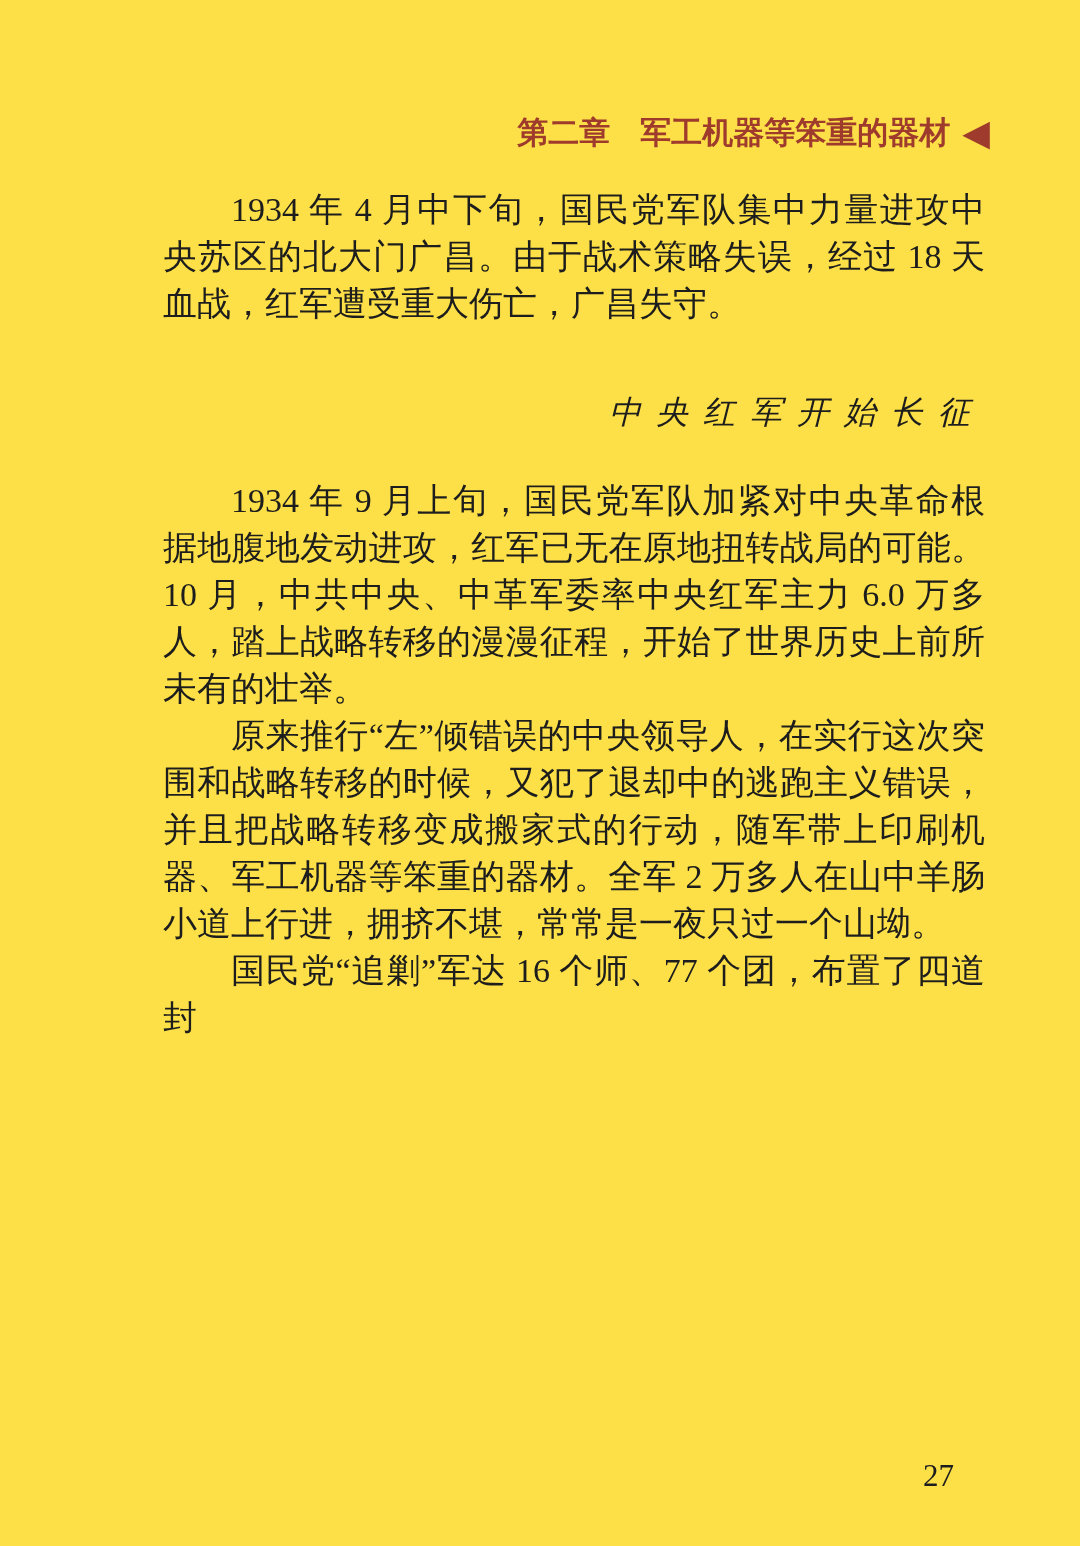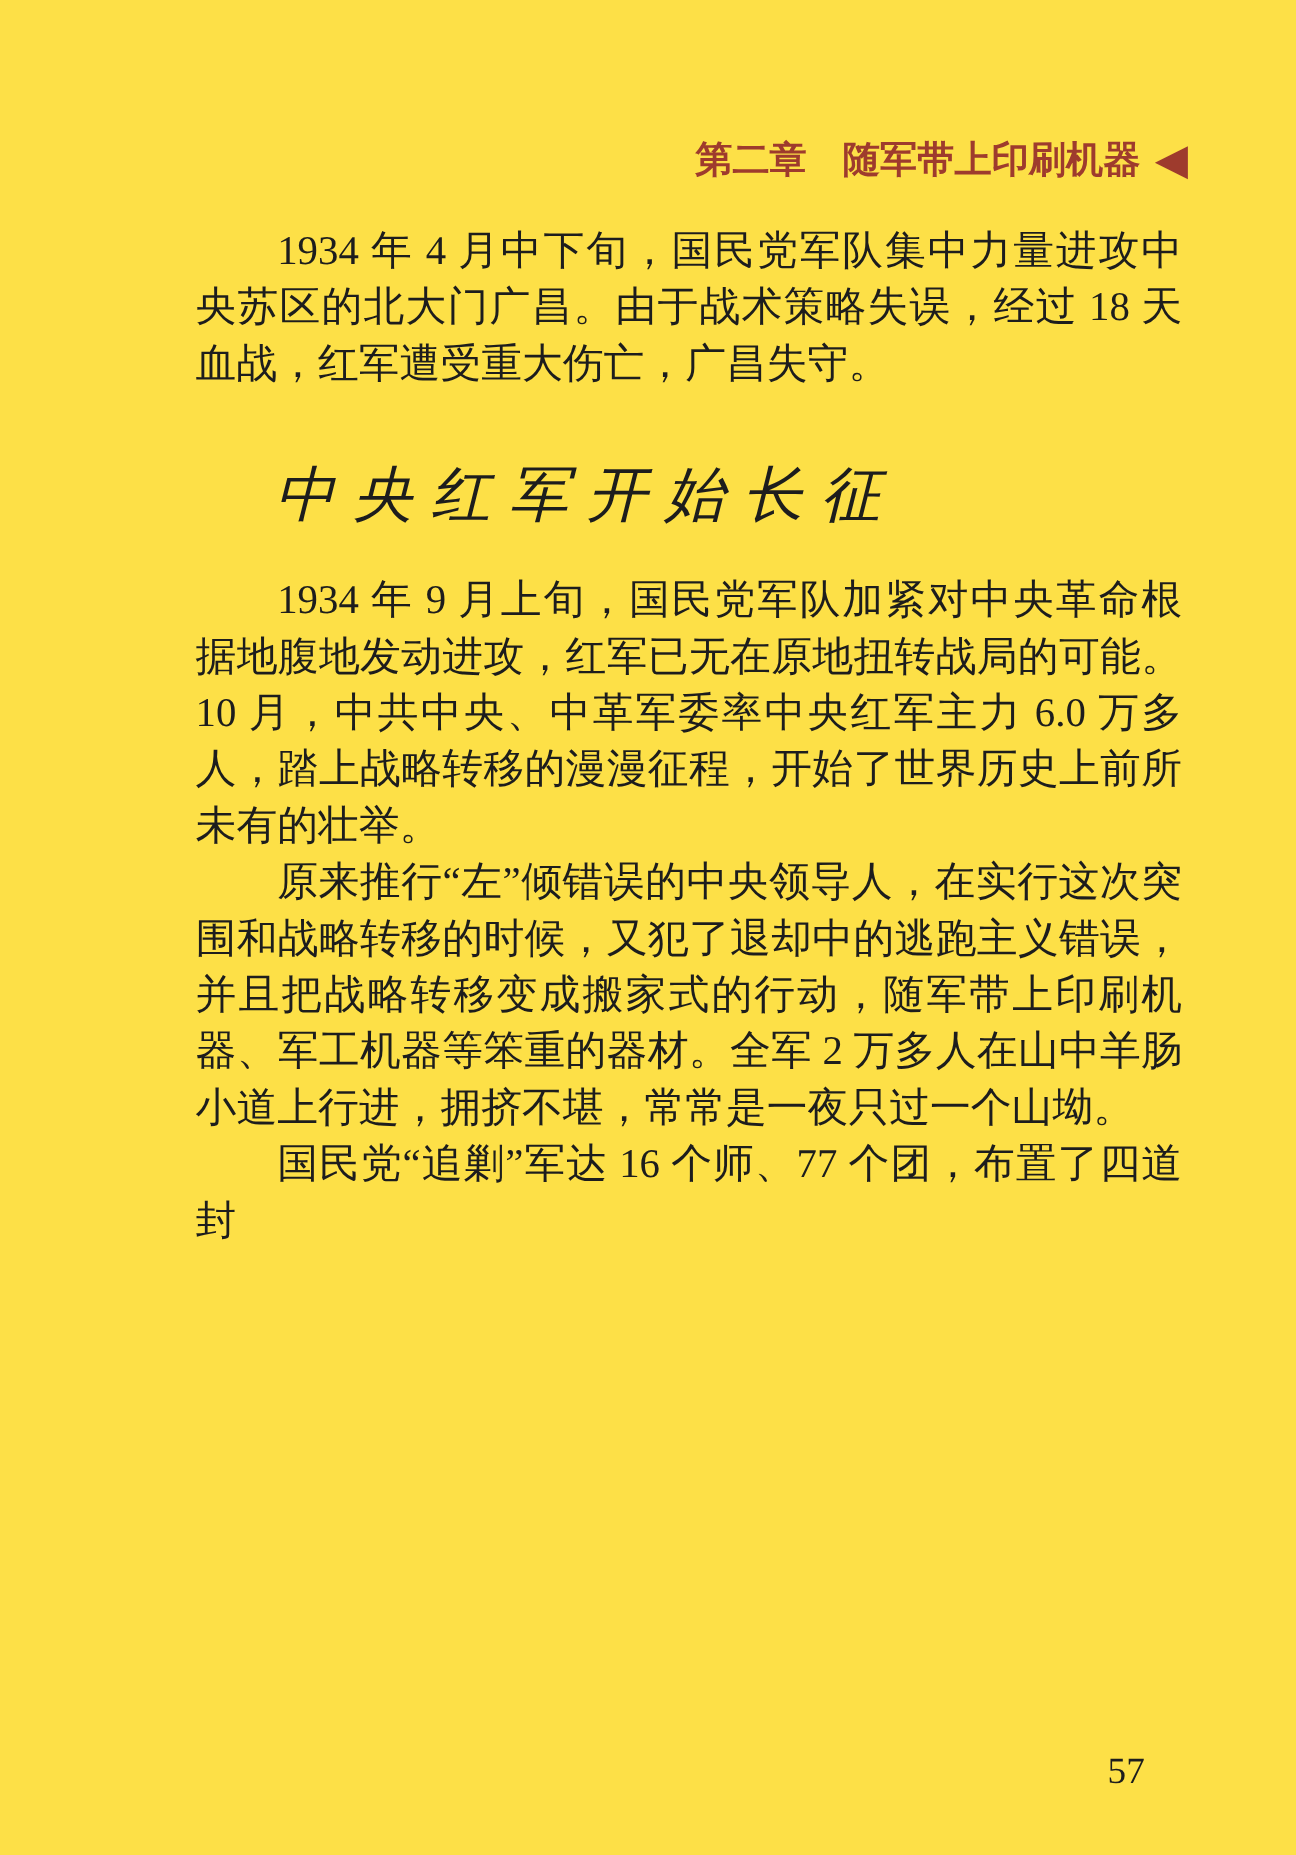--- a/index.html
+++ b/index.html
@@ -40,52 +40,52 @@
     font-size: 34px;
     line-height: 47px;
     text-align: justify;
   }
   .body-text p {
     margin: 0;
     text-indent: 2em;
   }
   .section-heading {
     margin: 60px 0 40px 0;
-    font-size: 50px;
+    font-size: 32px;
     line-height: 50px;
     font-weight: normal;
     font-style: italic;
     letter-spacing: 15px;
     text-indent: 66px;
-    text-align: left;
+    text-align: right;
     font-family: "DejaVu Serif", "Liberation Serif", serif;
   }
   .folio {
     position: absolute;
     top: 1456px;
     right: 126px;
     font-size: 31px;
     line-height: 40px;
     color: #1d1d1d;
   }
 </style>
 </head>
 <body>
 
 <div class="page">
 
   <div class="running-head">
     <span class="chapter-label">第二章</span>
-    <span class="chapter-title">随军带上印刷机器</span>
+    <span class="chapter-title">军工机器等笨重的器材</span>
     <span class="arrow">◀</span>
   </div>
 
   <div class="body-text">
     <p>1934 年 4 月中下旬，国民党军队集中力量进攻中央苏区的北大门广昌。由于战术策略失误，经过 18 天血战，红军遭受重大伤亡，广昌失守。</p>
     <h2 class="section-heading">中央红军开始长征</h2>
     <p>1934 年 9 月上旬，国民党军队加紧对中央革命根据地腹地发动进攻，红军已无在原地扭转战局的可能。10 月，中共中央、中革军委率中央红军主力 6.0 万多人，踏上战略转移的漫漫征程，开始了世界历史上前所未有的壮举。</p>
     <p>原来推行“左”倾错误的中央领导人，在实行这次突围和战略转移的时候，又犯了退却中的逃跑主义错误，并且把战略转移变成搬家式的行动，随军带上印刷机器、军工机器等笨重的器材。全军 2 万多人在山中羊肠小道上行进，拥挤不堪，常常是一夜只过一个山坳。</p>
     <p>国民党“追剿”军达 16 个师、77 个团，布置了四道封</p>
   </div>
 
-  <div class="folio">57</div>
+  <div class="folio">27</div>
 
 </div>
 
 </body></html>

